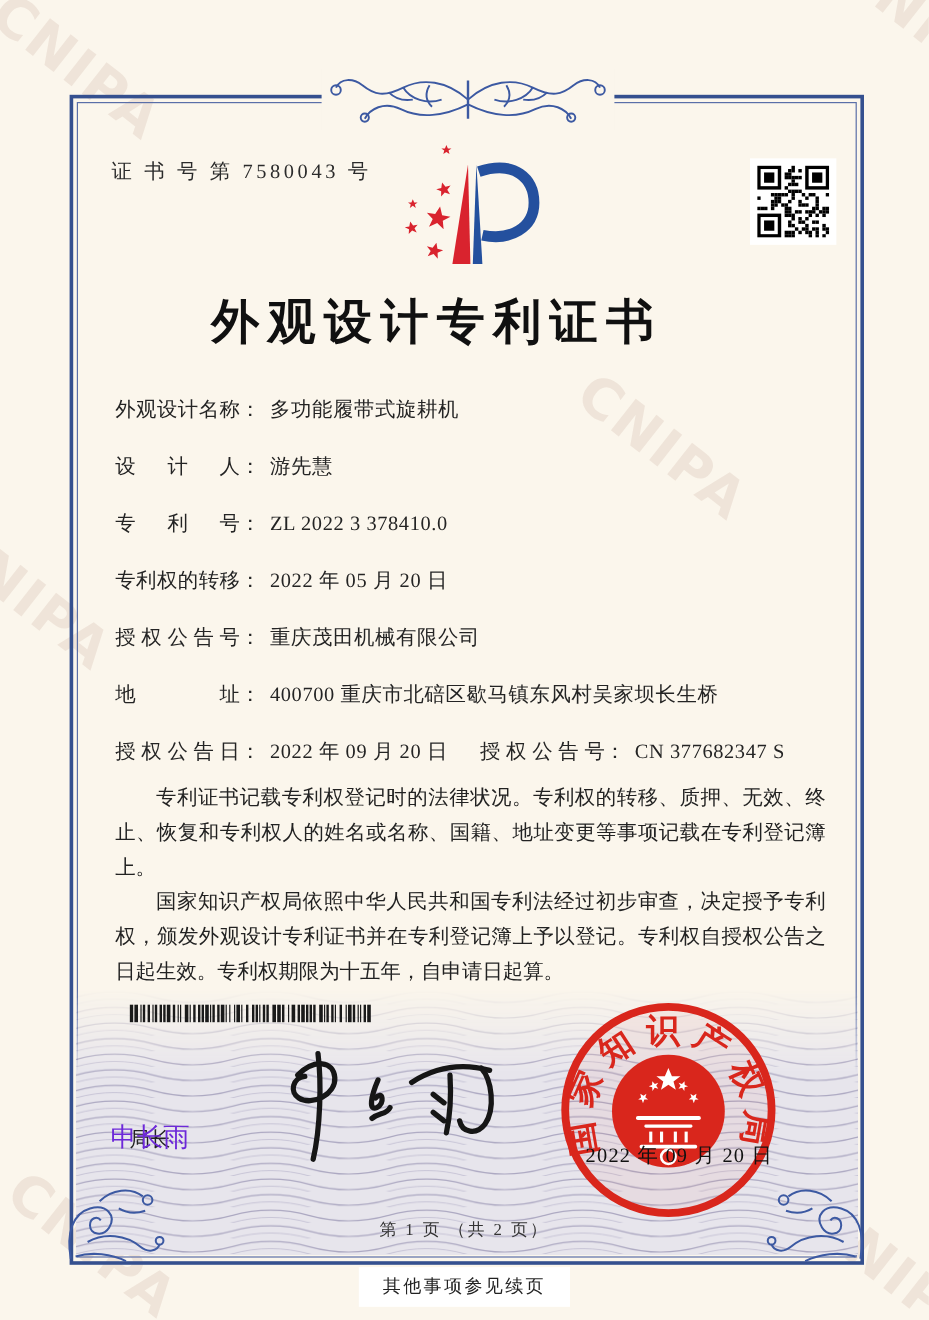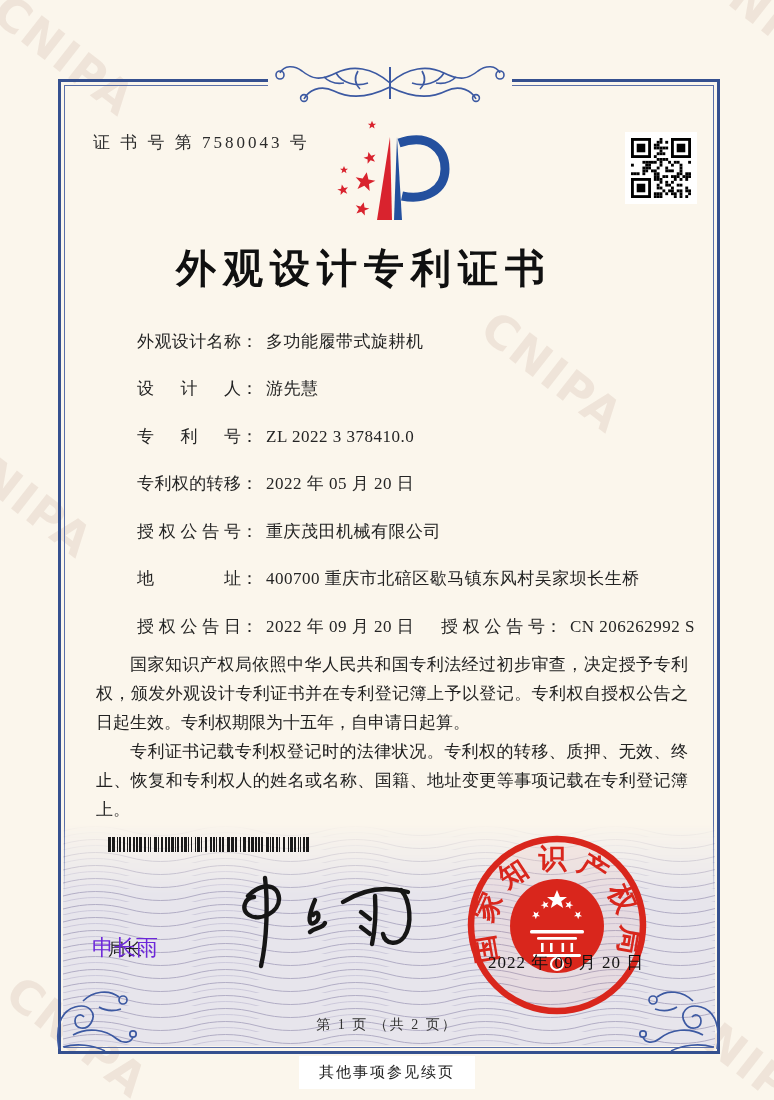--- a/index.html
+++ b/index.html
@@ -32,21 +32,21 @@
   .logo{position:absolute;left:333px;top:117px;}
   .qr-box{position:absolute;left:625px;top:132px;width:72px;height:72px;background:#fff;
           display:flex;align-items:center;justify-content:center;}
 
   .title{position:absolute;left:0;top:241px;width:728px;text-align:center;
          font-size:40px;font-weight:700;letter-spacing:7px;color:#101010;}
 
   .fields{position:absolute;left:96px;top:330px;width:592px;}
   .f-row{position:absolute;left:0;font-size:17px;white-space:nowrap;color:#242424;}
   .f-label{display:inline-block;width:104px;text-align:justify;text-align-last:justify;
-           vertical-align:bottom;margin-left:41px;}
+           vertical-align:bottom;}
   .f-colon{display:inline-block;margin-right:8px;}
   .f-val{letter-spacing:.5px;margin-top:36px;}
   .f-pair2{position:absolute;left:304px;top:0;white-space:nowrap;}
   .r1{top:0}.r2{top:47px}.r3{top:95px}.r4{top:142px}.r5{top:190px}.r6{top:237px}.r7{top:285px}
 
   .body-text{position:absolute;left:96px;top:650px;width:592px;font-size:17px;
              line-height:29px;text-align:justify;color:#222;}
   .body-text p{margin:0;text-indent:2em;}
 
   .barcode{position:absolute;left:108px;top:837px;}
@@ -289,28 +289,28 @@
     </div>
     <div class="f-row r5">
       <span class="f-label">授权公告号</span><span class="f-colon">：</span><span class="f-val">重庆茂田机械有限公司</span>
     </div>
     <div class="f-row r6">
       <span class="f-label">地址</span><span class="f-colon">：</span><span class="f-val">400700 重庆市北碚区歇马镇东风村吴家坝长生桥</span>
     </div>
     <div class="f-row r7">
       <span class="f-label">授权公告日</span><span class="f-colon">：</span><span class="f-val">2022 年 09 月 20 日</span>
       <span class="f-pair2">
-        <span class="f-label">授权公告号</span><span class="f-colon">：</span><span class="f-val">CN 206262992 S</span>
+        <span class="f-label">授权公告号</span><span class="f-colon">：</span><span class="f-val">CN 377682347 S</span>
       </span>
     </div>
   </div>
 
   <div class="body-text">
+    <p>专利证书记载专利权登记时的法律状况。专利权的转移、质押、无效、终止、恢复和专利权人的姓名或名称、国籍、地址变更等事项记载在专利登记簿上。</p>
     <p>国家知识产权局依照中华人民共和国专利法经过初步审查，决定授予专利权，颁发外观设计专利证书并在专利登记簿上予以登记。专利权自授权公告之日起生效。专利权期限为十五年，自申请日起算。</p>
-    <p>专利证书记载专利权登记时的法律状况。专利权的转移、质押、无效、终止、恢复和专利权人的姓名或名称、国籍、地址变更等事项记载在专利登记簿上。</p>
   </div>
 
   <svg class="barcode" id="barcode" width="202" height="15">
       <rect x="0" y="0" width="3" height="15" fill="#1a1a1a"></rect>
       <rect x="4" y="0" width="3" height="15" fill="#1a1a1a"></rect>
       <rect x="9" y="0" width="1" height="15" fill="#1a1a1a"></rect>
       <rect x="11" y="0" width="2" height="15" fill="#1a1a1a"></rect>
       <rect x="15" y="0" width="2" height="15" fill="#1a1a1a"></rect>
       <rect x="19" y="0" width="1" height="15" fill="#1a1a1a"></rect>
       <rect x="21" y="0" width="2" height="15" fill="#1a1a1a"></rect>

